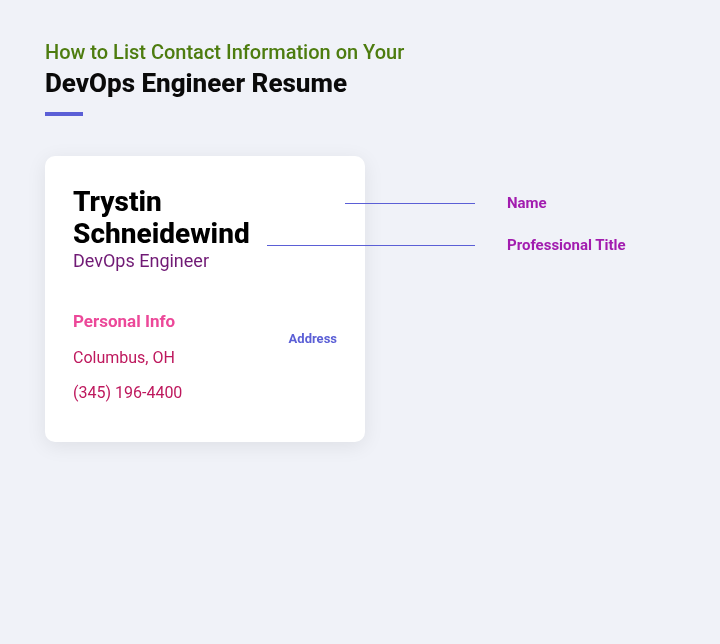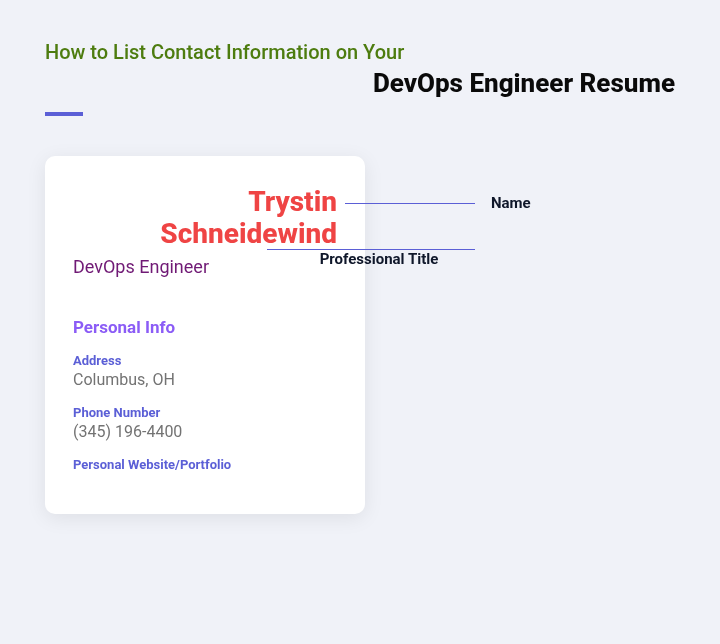--- a/index.html
+++ b/index.html
@@ -22,101 +22,98 @@
       font-size: 20px;
       font-weight: 500;
       color: #4d7c0f;
       margin-bottom: 4px;
     }
     .heading-line2 {
       font-size: 26px;
       font-weight: 800;
       color: #0a0a0a;
       margin-bottom: 14px;
-      text-align: right;
     }
     .accent-bar {
       width: 38px;
       height: 4px;
       background: #5b5fd6;
     }
     .content-area {
       position: relative;
       margin-top: 32px;
     }
     .card {
       background: #ffffff;
       border-radius: 10px;
       box-shadow: 0 4px 20px rgba(0,0,0,0.08);
       width: 320px;
       padding: 30px 28px 40px 28px;
     }
     .card-name {
       font-size: 28px;
       font-weight: 800;
-      color: #ef4444;
+      color: #000000;
       line-height: 1.15;
-      margin-bottom: 6px;
-      text-align: right;
     }
     .card-title {
       font-size: 18px;
       font-weight: 400;
       color: #701a75;
       margin-bottom: 40px;
     }
     .section-header {
       font-size: 17px;
       font-weight: 700;
-      color: #8b5cf6;
-      margin-bottom: 16px;
+      color: #ec4899;
+      margin-bottom: 0;
     }
     .info-label {
       font-size: 13px;
       font-weight: 700;
       color: #5b5fd6;
       margin-bottom: 2px;
+      text-align: right;
     }
     .info-value {
       font-size: 16px;
       font-weight: 400;
-      color: #737373;
+      color: #be185d;
       margin-bottom: 16px;
     }
     .info-value:last-child {
       margin-bottom: 0;
     }
     .annotation {
       position: absolute;
       display: flex;
       align-items: center;
     }
     .annotation-line {
       height: 1px;
       background: #5b5fd6;
       flex-shrink: 0;
     }
     .annotation-label {
       font-size: 15px;
       font-weight: 700;
-      color: #0f172a;
-      margin-left: 16px;
+      color: #a21caf;
+      margin-left: 32px;
       white-space: nowrap;
     }
     .anno-name {
       top: 38px;
       left: 300px;
     }
     .anno-name .annotation-line {
       width: 130px;
     }
     .anno-title {
-      top: 93px;
+      top: 80px;
       left: 222px;
-      flex-direction: column;
     }
     .anno-title .annotation-line {
       width: 208px;
     }
     .anno-contact {
       top: 228px;
       left: 310px;
     }
     .anno-contact .annotation-line {
       width: 122px;
@@ -133,24 +130,22 @@
 
 <div class="content-area">
   <div class="card">
     <div class="card-name">Trystin Schneidewind</div>
     <div class="card-title">DevOps Engineer</div>
     <div class="section-header">Personal Info</div>
 
     <div class="info-label">Address</div>
     <div class="info-value">Columbus, OH</div>
 
-    <div class="info-label">Phone Number</div>
     <div class="info-value">(345) 196-4400</div>
 
-    <div class="info-label">Personal Website/Portfolio</div>
   </div>
 
   <div class="annotation anno-name">
     <div class="annotation-line"></div>
     <div class="annotation-label">Name</div>
   </div>
 
   <div class="annotation anno-title">
     <div class="annotation-line"></div>
     <div class="annotation-label">Professional Title</div>

